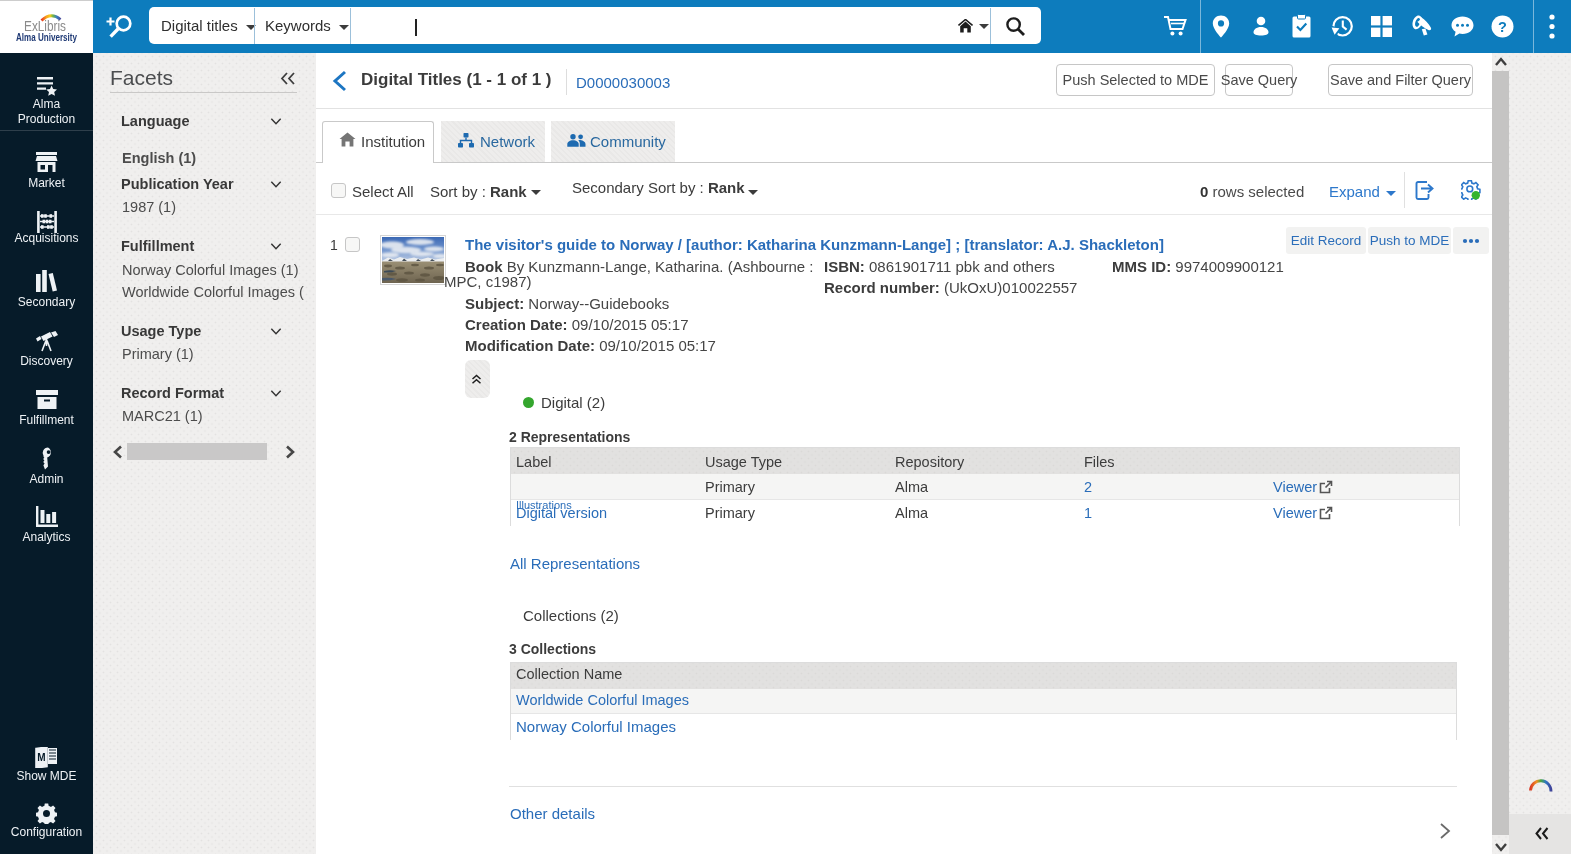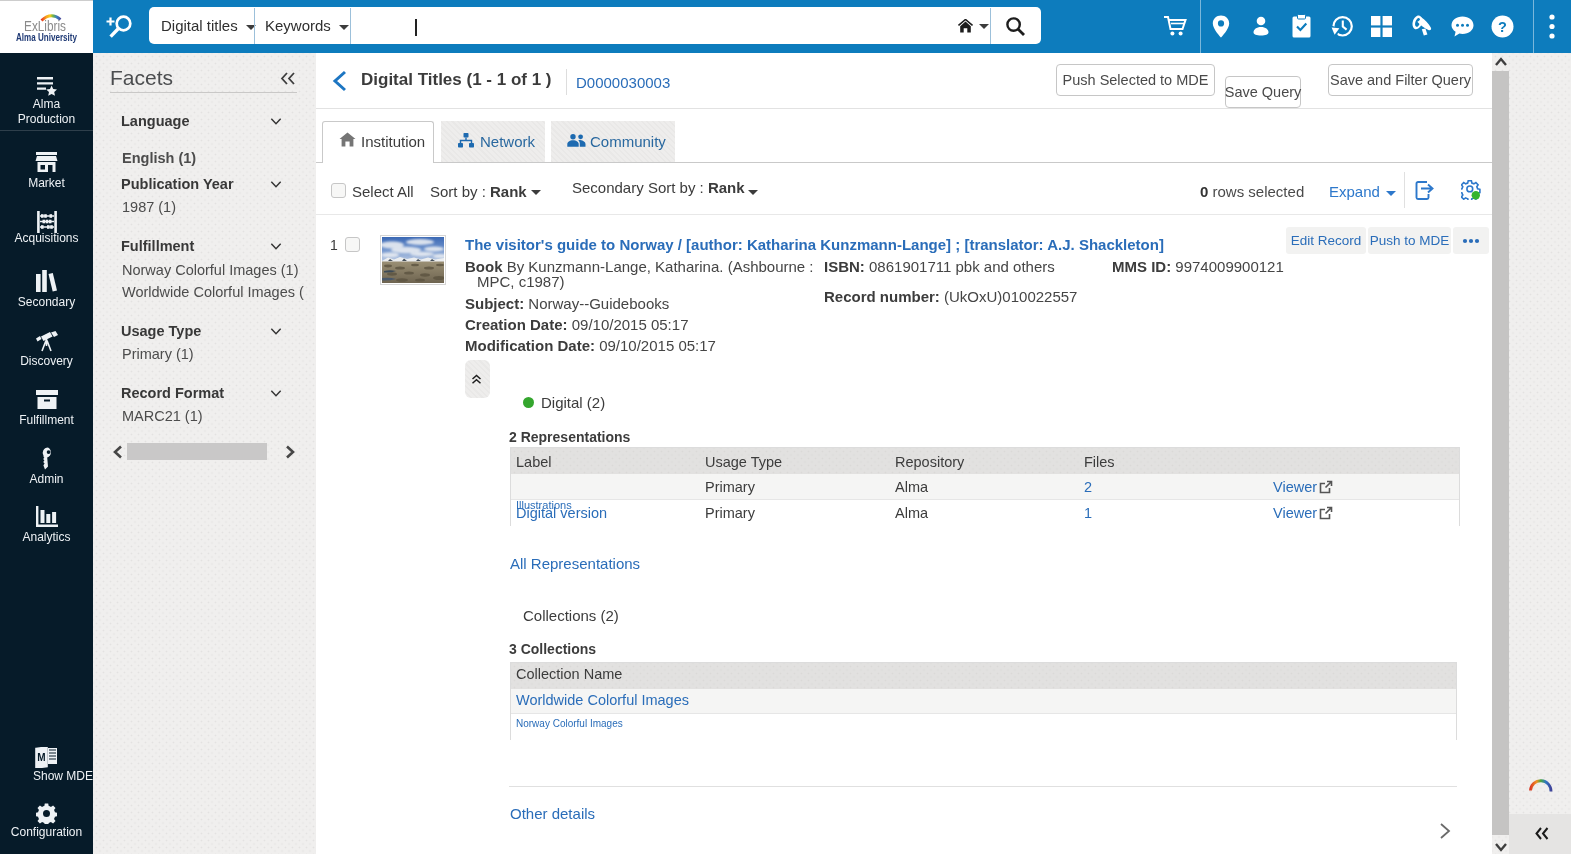--- a/index.html
+++ b/index.html
@@ -199,21 +199,21 @@
 <div class="sitem" style="top:530px;">Analytics</div>
 
 <div class="sicon" style="top:747px;"><svg width="26" height="21" viewBox="0 0 26 21">
   <g fill="#eef2f5">
         <rect x="14" y="1" width="9" height="16"></rect>
         <path d="M 15,3 H 22 M 15,6 H 22 M 15,9 H 22 M 15,12 H 22" stroke="#061b29" stroke-width="1.2"></path>
       </g>
   <path d="M 2,1.5 L 13,0 V 19.5 L 2,21 Z" fill="#eef2f5" stroke="#eef2f5" stroke-width="1.6"></path>
   <text x="7.5" y="14" font-size="10" font-weight="bold" fill="#061b29" text-anchor="middle" font-family="Liberation Sans">M</text>
 </svg></div>
-<div class="sitem" style="top:769px;text-align:right;">Show MDE</div>
+<div class="sitem" style="top:769px;">Show MDE</div>
 
 <div class="sicon" style="top:803px;"><svg width="21" height="21" viewBox="0 0 21 21">
   <path d="M 8.8,0.5 h 3.4 l 0.5,2.6 a 7.6,7.6 0 0 1 2.2,0.9 l 2.2,-1.5 l 2.4,2.4 l -1.5,2.2 a 7.6,7.6 0 0 1 0.9,2.2 l 2.6,0.5 v 3.4 l -2.6,0.5 a 7.6,7.6 0 0 1 -0.9,2.2 l 1.5,2.2 l -2.4,2.4 l -2.2,-1.5 a 7.6,7.6 0 0 1 -2.2,0.9 l -0.5,2.6 h -3.4 l -0.5,-2.6 a 7.6,7.6 0 0 1 -2.2,-0.9 l -2.2,1.5 l -2.4,-2.4 l 1.5,-2.2 a 7.6,7.6 0 0 1 -0.9,-2.2 l -2.6,-0.5 v -3.4 l 2.6,-0.5 a 7.6,7.6 0 0 1 0.9,-2.2 l -1.5,-2.2 l 2.4,-2.4 l 2.2,1.5 a 7.6,7.6 0 0 1 2.2,-0.9 Z M 10.5,7 a 3.5,3.5 0 1 0 0,7 a 3.5,3.5 0 1 0 0,-7 Z" fill="#eef2f5" fill-rule="evenodd"></path>
 </svg></div>
 <div class="sitem" style="top:825px;">Configuration</div>
 
 <div class="abs dots" style="left:93px;top:53px;width:223px;height:801px;"></div>
 <div class="abs" style="left:110px;top:66px;font-size:21px;color:#4b4d4f;">Facets</div>
 <svg class="abs" style="left:280px;top:71px;" width="16" height="15" viewBox="0 0 16 15">
   <path d="M 7,2 L 2,7.5 L 7,13 M 14,2 L 9,7.5 L 14,13" fill="none" stroke="#3d3d3d" stroke-width="1.8"></path>
@@ -258,21 +258,21 @@
     <path d="M 3,1.5 L 9,7 L 3,12.5" fill="none" stroke="#464646" stroke-width="2.6"></path>
   </svg>
 
 <svg class="abs" style="left:331px;top:70px;" width="18" height="22" viewBox="0 0 18 22">
     <path d="M 14,2 L 4,11 L 14,20" fill="none" stroke="#1d76c2" stroke-width="3"></path>
   </svg>
 <div class="abs" style="left:361px;top:70px;font-size:17px;font-weight:bold;color:#3b3b3b;">Digital Titles (1 - 1 of 1 )</div>
 <div class="abs" style="left:566px;top:69px;width:1px;height:26px;background:#ddd;"></div>
 <a class="abs link" style="left:576px;top:74px;font-size:15px;">D0000030003</a>
 <div class="abs btn" style="left:1056px;top:64px;width:159px;height:32px;">Push Selected to MDE</div>
-<div class="abs btn" style="left:1225px;top:76px;width:76px;height:32px;">Save Query</div>
+<div class="abs btn" style="left:1225px;top:64px;width:68px;height:32px;">Save Query</div>
 <div class="abs btn" style="left:1328px;top:64px;width:145px;height:32px;">Save and Filter Query</div>
 <div class="abs" style="left:316px;top:108px;width:1176px;height:1px;background:#e2e2e2;"></div>
 
 <div class="abs" style="left:316px;top:162px;width:1176px;height:1px;background:#c9c9c9;"></div>
 <div class="abs" style="left:322px;top:121px;width:112px;height:42px;background:#fff;border:1px solid #c9c9c9;border-bottom:none;border-radius:3px 3px 0 0;"></div>
 <svg class="abs" style="left:339px;top:132px;" width="17" height="15" viewBox="0 0 17 15">
     <path d="M 8.5,0.5 L 0.5,7 H 2.6 V 14.5 H 6.4 V 9.5 H 10.6 V 14.5 H 14.4 V 7 H 16.5 Z" fill="#757575"></path>
   </svg>
 <div class="abs" style="left:361px;top:133px;font-size:15px;color:#3c3c3c;">Institution</div>
 <div class="abs hatch" style="left:441px;top:121px;width:104px;height:41px;"></div>
@@ -358,26 +358,26 @@
         <ellipse cx="57" cy="41" rx="6" ry="2"></ellipse>
     <ellipse cx="20" cy="43" rx="6" ry="1.8"></ellipse>
         <ellipse cx="38" cy="43" rx="5" ry="1.6"></ellipse>
   </g>
   <path d="M 2,34 q 6,-1.5 12,0 q -5,2 -12,1.5 Z" fill="#3c4a56"></path>
   <path d="M 0,41 q 8,-1 14,1 q -7,2 -14,1.5 Z" fill="#49586a"></path>
 </svg>
 </div>
 <a class="abs link" style="left:465px;top:236px;font-size:15px;font-weight:bold;">The visitor's guide to Norway / [author: Katharina Kunzmann-Lange] ; [translator: A.J. Shackleton]</a>
 <div class="abs meta" style="left:465px;top:258px;"><b>Book</b> By Kunzmann-Lange, Katharina. (Ashbourne :</div>
-<div class="abs meta" style="left:477px;top:273px;">MPC, c1987)</div>
+<div class="abs meta" style="left:444px;top:273px;">MPC, c1987)</div>
 <div class="abs meta" style="left:465px;top:295px;"><b>Subject:</b> Norway--Guidebooks</div>
 <div class="abs meta" style="left:465px;top:316px;"><b>Creation Date:</b> 09/10/2015 05:17</div>
 <div class="abs meta" style="left:465px;top:337px;"><b>Modification Date:</b> 09/10/2015 05:17</div>
 <div class="abs meta" style="left:824px;top:258px;"><b>ISBN:</b> 0861901711 pbk and others</div>
-<div class="abs meta" style="left:824px;top:288px;text-align:right;"><b>Record number:</b> (UkOxU)010022557</div>
+<div class="abs meta" style="left:824px;top:279px;text-align:right;"><b>Record number:</b> (UkOxU)010022557</div>
 <div class="abs meta" style="left:1112px;top:258px;"><b>MMS ID:</b> 9974009900121</div>
 <div class="abs fbtn" style="left:1286px;top:227px;width:80px;height:27px;">Edit Record</div>
 <div class="abs fbtn" style="left:1368px;top:227px;width:83px;height:27px;">Push to MDE</div>
 <div class="abs fbtn" style="left:1453px;top:227px;width:36px;height:27px;">
     <svg width="18" height="6" viewBox="0 0 18 6">
       <circle cx="3" cy="3" r="2.1" fill="#2a6db9"></circle>
       <circle cx="9" cy="3" r="2.1" fill="#2a6db9"></circle>
       <circle cx="15" cy="3" r="2.1" fill="#2a6db9"></circle>
     </svg>
   </div>
@@ -421,21 +421,21 @@
 
 <div class="abs" style="left:523px;top:607px;font-size:15px;color:#3c3c3c;">Collections (2)</div>
 <div class="abs" style="left:509px;top:641px;font-size:14px;font-weight:bold;color:#3c3c3c;">3 Collections</div>
 <div class="abs" style="left:510px;top:662px;width:947px;height:78px;border:1px solid #dcdcdc;border-top:none;">
   <div class="dots" style="height:27px;background-color:#e2e1e0;background-image:radial-gradient(#dad9d8 0.8px, rgba(0,0,0,0) 1.1px),radial-gradient(#dad9d8 0.8px, rgba(0,0,0,0) 1.1px);border-top:1px solid #dcdcdc;"></div>
   <div style="height:25px;background:#f5f5f4;border-bottom:1px solid #e6e6e6;"></div>
   <div style="height:26px;background:#fff;"></div>
 </div>
 <div class="abs" style="left:516px;top:666px;font-size:14.5px;color:#3c3c3c;">Collection Name</div>
 <a class="abs link" style="left:516px;top:692px;font-size:14.5px;">Worldwide Colorful Images</a>
-<a class="abs link" style="left:516px;top:718px;font-size:10px;">Norway Colorful Images</a>
+<a class="abs link" style="left:516px;top:718px;font-size:15px;">Norway Colorful Images</a>
 <div class="abs" style="left:509px;top:786px;width:948px;height:1px;background:#e0e0e0;"></div>
 <a class="abs link" style="left:510px;top:805px;font-size:15px;">Other details</a>
 <svg class="abs" style="left:1438px;top:822px;" width="14" height="18" viewBox="0 0 14 18">
     <path d="M 3,2 L 11,9 L 3,16" fill="none" stroke="#6a6a6a" stroke-width="1.8"></path>
   </svg>
 
 <div class="abs dots" style="left:1492px;top:53px;width:79px;height:801px;"></div>
 <svg class="abs" style="left:1495px;top:57px;" width="12" height="10" viewBox="0 0 12 10">
     <path d="M 1,8 L 6,2 L 11,8" fill="none" stroke="#3f3f3f" stroke-width="2.4"></path>
   </svg>

